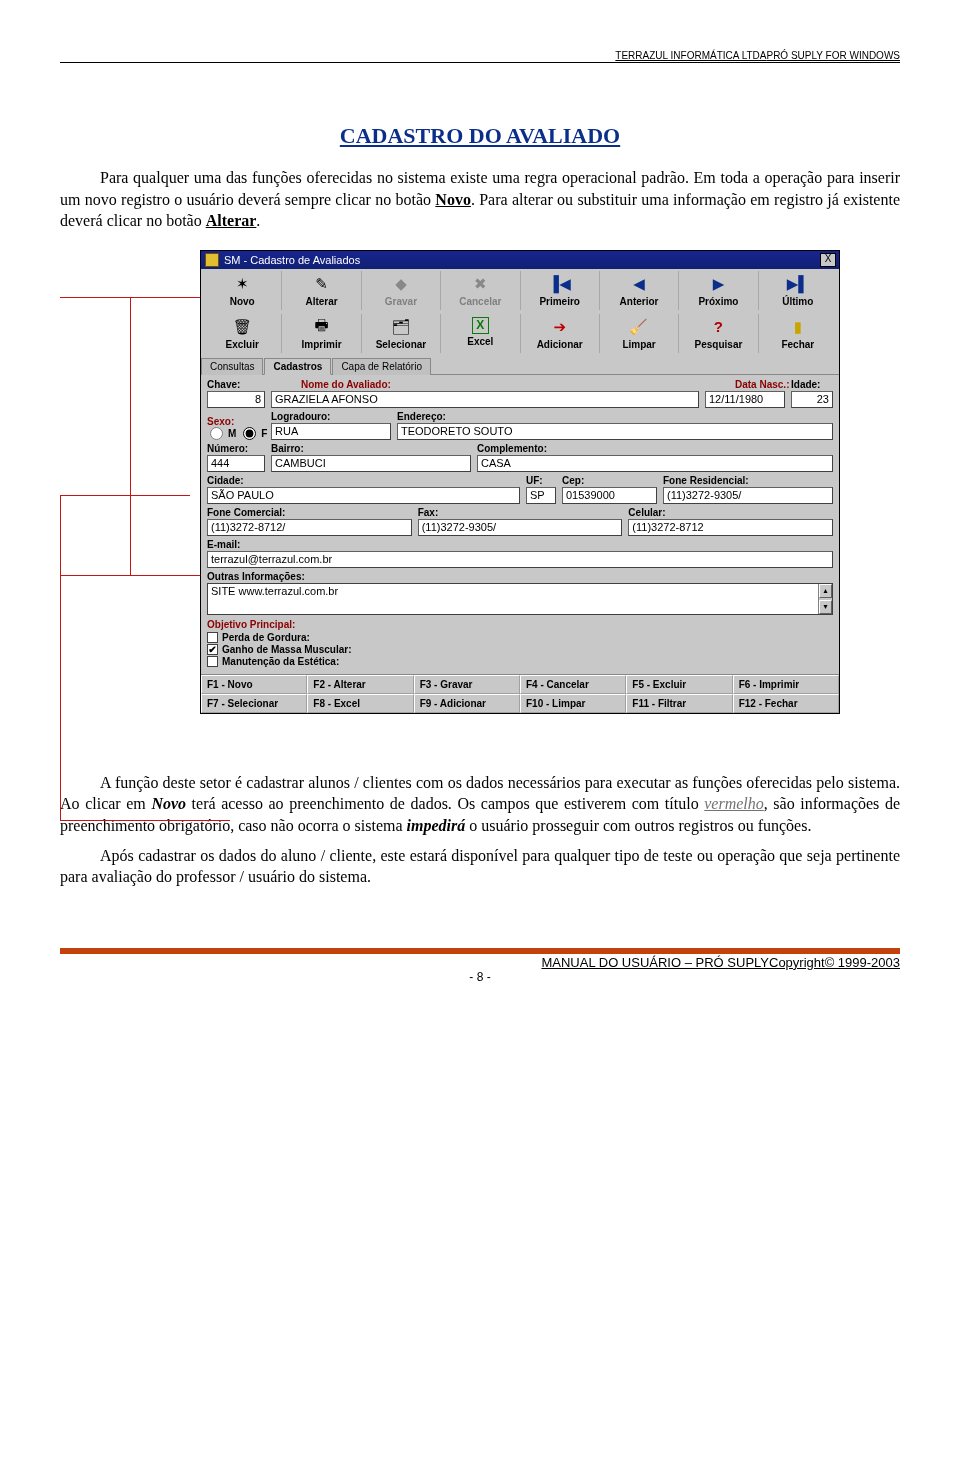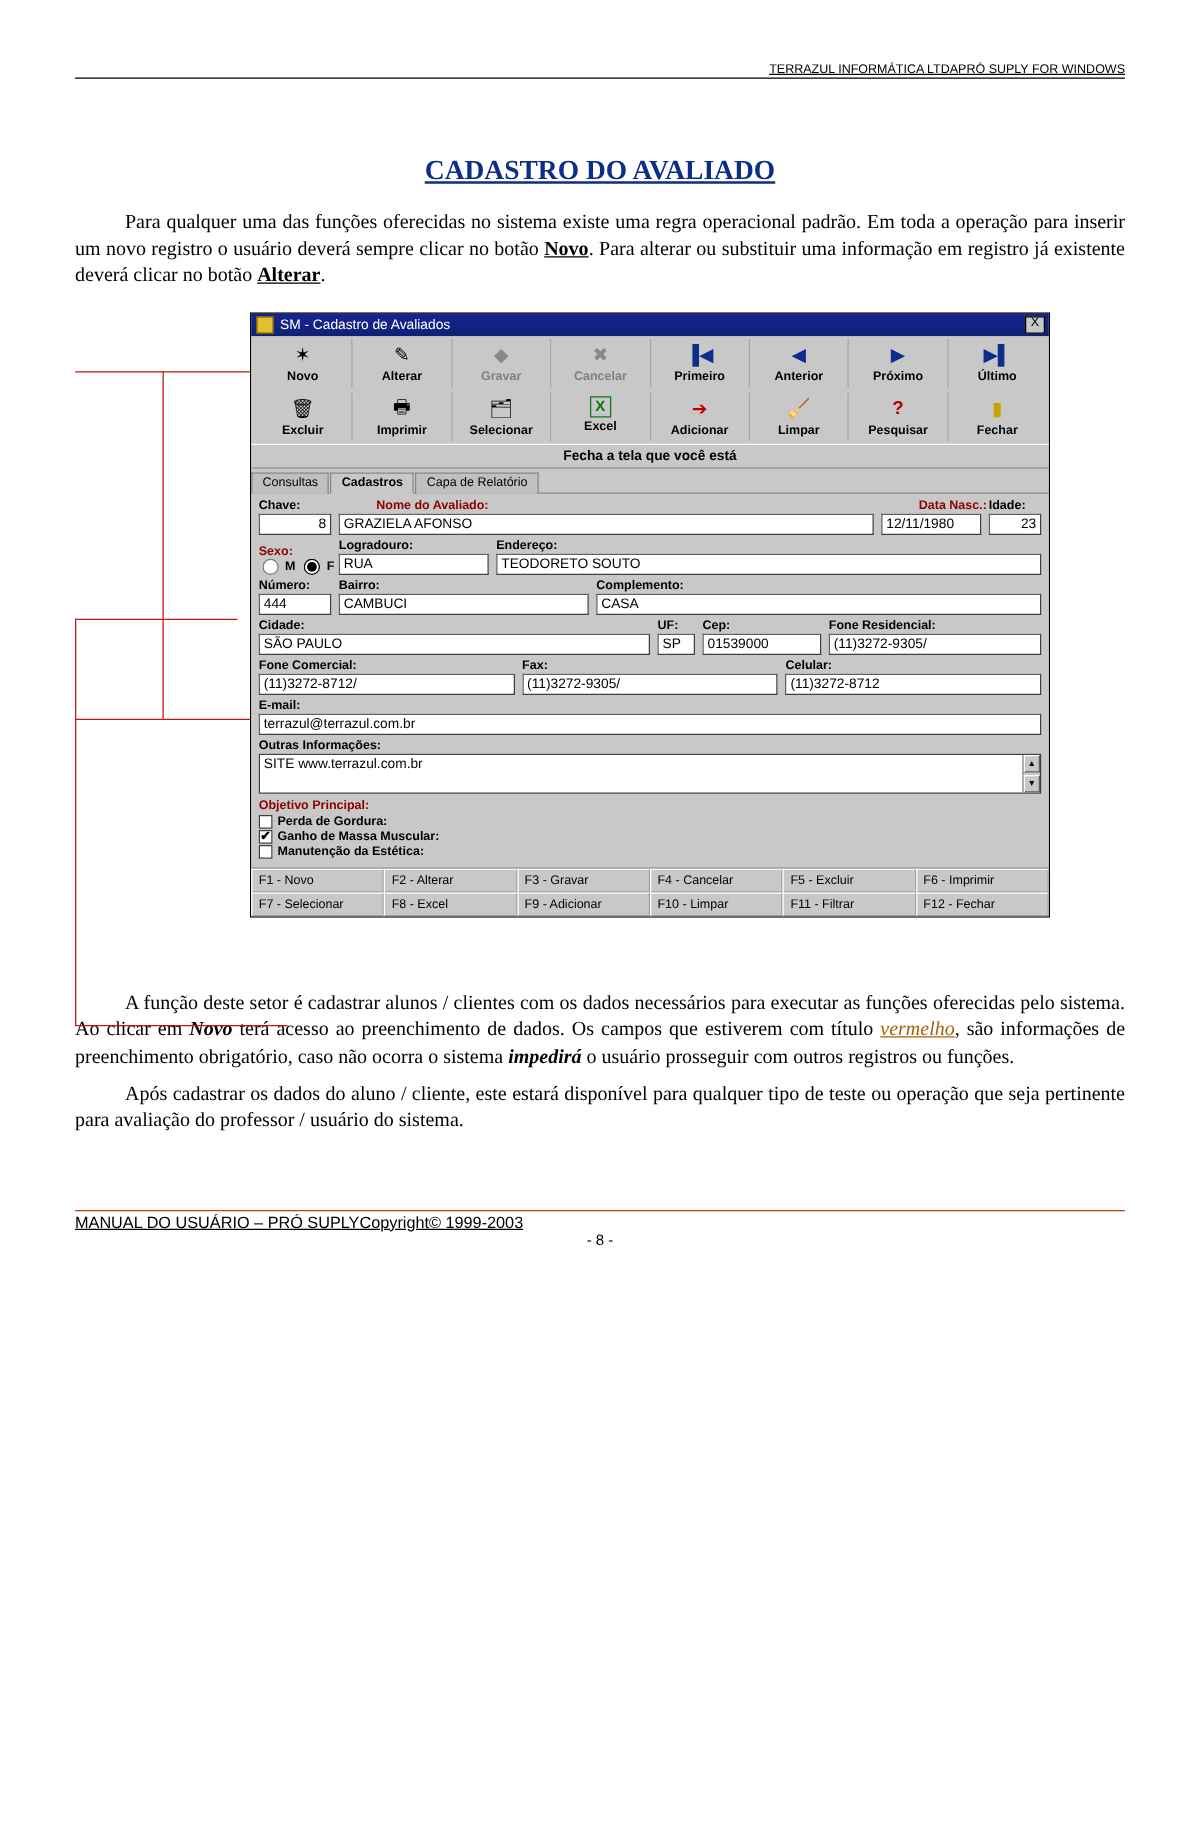--- a/index.html
+++ b/index.html
@@ -11,21 +11,21 @@
     width: 960px;
     font-size: 15px;
   }
   .page { padding: 50px 60px 20px 60px; position: relative; }
   .hdr-line { border-bottom: 1.5px solid #000; display:flex; justify-content:flex-end; font-size:10px; font-family:Arial,sans-serif; margin-bottom:6px; padding-bottom:1px;}
   .hdr-line span { text-decoration: underline; }
   h2.title { text-align:center; color:#0b2e8a; font-family:"Times New Roman",serif; font-weight:bold; text-decoration:underline; font-size:22px; margin:60px 0 18px;}
   .para { text-align: justify; margin: 0 0 8px 0; line-height:1.35; font-size:16px;}
   .para .indent { display:inline-block; width:40px; }
   .u { text-decoration: underline; }
-  .red { color: #a16207; text-decoration: underline; }
+  .red { color: #737373; text-decoration: underline; }
   .italic { font-style: italic; }
   .bold { font-weight: bold; }
   .callout-h { position:absolute; border-top:1px solid #c41616; height:0;}
   .callout-v { position:absolute; border-left:1px solid #c41616; width:0;}
 
   
   .win { width: 640px; margin: 18px 0 18px 140px; border:1px solid #000; font-family: Tahoma, Arial, sans-serif; font-size:11px; background:#c8c8c8; color:#000; position:relative;}
   .titlebar { background: linear-gradient(#18248f,#102074); color:#fff; display:flex; align-items:center; padding:2px 3px 2px 4px; font-weight:normal; font-size:11px;}
   .titlebar .ticon { width:14px; height:14px; background:#e0c030; display:inline-block; margin-right:5px; box-shadow: inset 0 0 0 1px #705000;}
   .titlebar .spacer {flex:1;}
@@ -51,24 +51,24 @@
   .sexo input[type=radio]{ margin:0 1px 0 3px; accent-color:#000;}
   .memo { width:100%; height:32px; background:#fff; border:1px solid #404040; font-size:11px; padding:1px 3px; display:flex;}
   .memo .scr { width:14px; background:#c8c8c8; margin:-1px -3px -1px auto; border-left:1px solid #808080; display:flex; flex-direction:column;}
   .memo .scr .scrbtn{height:14px; border:1px solid #fff; border-right-color:#606060; border-bottom-color:#606060; font-size:8px; text-align:center; line-height:12px;}
   .memo .scr .scrtrack{flex:1;}
   .obj { font-size:10px; }
   .obj .objtitle { color:#8b0000; font-weight:bold; margin:4px 0 2px;}
   .obj .check { display:flex; align-items:center; gap:4px; font-weight:bold; margin:1px 0;}
   .obj .check .cb { width:11px; height:11px; background:#fff; border:1px solid #404040; display:inline-flex; align-items:center; justify-content:center; font-size:10px; line-height:9px;}
   .fkeys { display:flex; flex-wrap:wrap; background:#c8c8c8; border-top:1px solid #888;}
-  .fkey { width:16.666%; font-size:10px; padding:3px 5px; border:1px solid #a0a0a0; border-top-color:#fff; border-left-color:#fff; font-weight:normal;}
+  .fkey { width:16.666%; font-size:10px; padding:3px 5px; border:1px solid #a0a0a0; border-top-color:#fff; border-left-color:#fff; font-weight:bold;}
 
   .footer { margin-top:60px; font-family:Arial,sans-serif; font-size:13px;}
-  .footer .fline { display:flex; justify-content:flex-start; border-top:1px solid #c2410c; padding-top:1px;}
+  .footer .fline { display:flex; justify-content:flex-end; border-top:6px solid #c2410c; padding-top:1px;}
   .footer .fline span { text-decoration:underline;}
   .footer .pg { text-align:center; font-size:12px;}
 </style>
 </head>
 <body>
 
 <div class="page">
   <div class="hdr-line">
     <span>TERRAZUL INFORMÁTICA LTDA</span>
     <span>PRÓ SUPLY FOR WINDOWS</span>
@@ -156,21 +156,20 @@
         </div>
       <div class="tbtn">
           <span class="ticon2" style="color:#b00000;font-weight:bold">?</span>
           <span class="tlbl">Pesquisar</span>
         </div>
       <div class="tbtn">
           <span class="ticon2" style="color:#c9a400">▮</span>
           <span class="tlbl">Fechar</span>
         </div>
     </div>
-    <div class="statusbar">Fecha a tela que você está</div>
     <div class="tabs">
       <div class="tab">Consultas</div>
       <div class="tab active">Cadastros</div>
       <div class="tab">Capa de Relatório</div>
     </div>
     <div class="form">
       <div class="row">
         <div class="fld" style="width:58px">
             <label>Chave:</label>
             <input style="text-align: right;" value="8">

